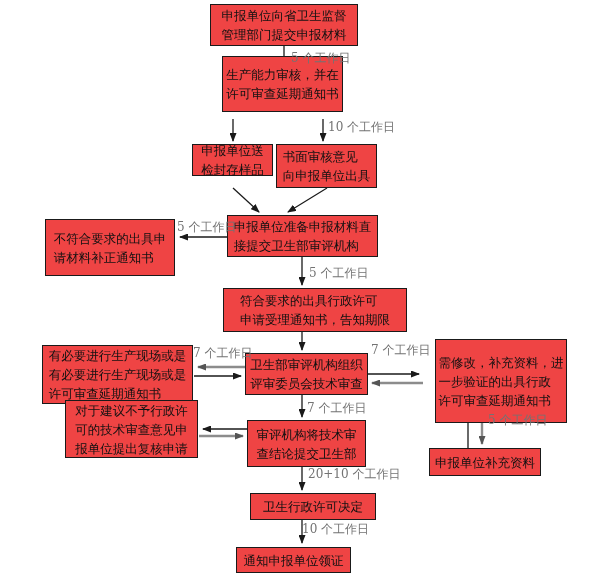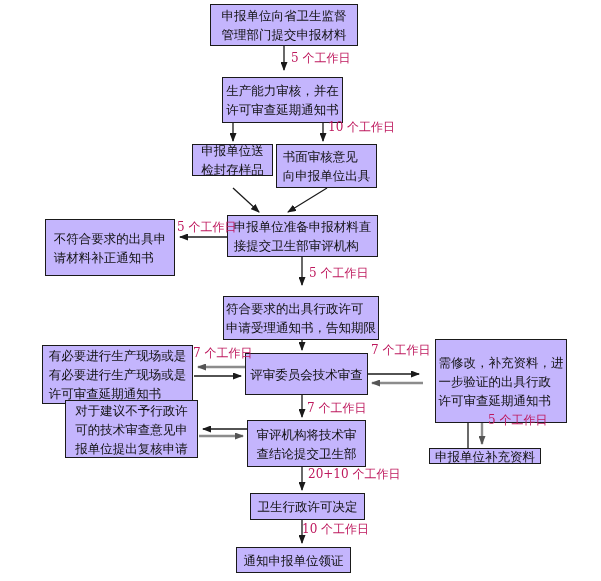--- a/index.html
+++ b/index.html
@@ -3,28 +3,28 @@
 <meta charset="utf-8">
 <style>
   html,body{margin:0;padding:0;background:#fff;}
   .stage{
     position:relative;width:601px;height:581px;background:#ffffff;
     font-family:"DejaVu Serif","Liberation Serif",serif;
     overflow:hidden;color:#111;
   }
   svg.connectors{position:absolute;left:0;top:0;width:601px;height:581px;}
   .box{
-    position:absolute;border:1.5px solid #1a1a1a;background:#c4b5fd;
+    position:absolute;border:1.5px solid #1a1a1a;background:#ef4444;
     display:flex;align-items:center;justify-content:center;
     box-sizing:border-box;
   }
   .box .tx{text-align:left;font-size:12.5px;line-height:19px;color:#111;}
   .box .tx span{display:block;white-space:nowrap;}
   .lbl{
-    position:absolute;font-size:12px;line-height:13px;color:#be185d;
+    position:absolute;font-size:12px;line-height:13px;color:#737373;
     white-space:nowrap;
   }
 </style>
 </head>
 <body>
 
 <div class="stage">
 
   <svg class="connectors" viewBox="0 0 601 581" xmlns="http://www.w3.org/2000/svg">
     <defs>
@@ -60,21 +60,21 @@
     </g>
   </svg>
 
   <div class="box" style="left:210px;top:4px;width:148px;height:42px">
     <div class="tx">
       <span>申报单位向省卫生监督</span>
       <span>管理部门提交申报材料</span>
     </div>
   </div>
 
-  <div class="box" style="left:222px;top:77px;width:121px;height:46px">
+  <div class="box" style="left:222px;top:56px;width:121px;height:56px">
     <div class="tx">
       <span>生产能力审核，并在</span>
       <span>许可审查延期通知书</span>
     </div>
   </div>
 
   <div class="box" style="left:192px;top:144px;width:81px;height:32px">
     <div class="tx">
       <span>申报单位送</span>
       <span>检封存样品</span>
@@ -95,37 +95,38 @@
     </div>
   </div>
 
   <div class="box" style="left:45px;top:219px;width:130px;height:57px">
     <div class="tx">
       <span>不符合要求的出具申</span>
       <span>请材料补正通知书</span>
     </div>
   </div>
 
-  <div class="box" style="left:223px;top:296px;width:156px;height:44px">
+  <div class="box" style="left:223px;top:288px;width:184px;height:44px">
     <div class="tx">
       <span>符合要求的出具行政许可</span>
       <span>申请受理通知书，告知期限</span>
     </div>
   </div>
 
   <div class="box" style="left:42px;top:345px;width:151px;height:59px">
     <div class="tx">
       <span>有必要进行生产现场或是</span>
       <span>有必要进行生产现场或是</span>
       <span>许可审查延期通知书</span>
     </div>
   </div>
 
   <div class="box" style="left:245px;top:353px;width:123px;height:42px">
     <div class="tx">
+      <span>卫生部审评机构组织</span>
       <span>评审委员会技术审查</span>
     </div>
   </div>
 
   <div class="box" style="left:435px;top:339px;width:132px;height:84px">
     <div class="tx">
       <span>需修改，补充资料，进</span>
       <span>一步验证的出具行政</span>
       <span>许可审查延期通知书</span>
     </div>
@@ -139,27 +140,27 @@
     </div>
   </div>
 
   <div class="box" style="left:247px;top:420px;width:119px;height:47px">
     <div class="tx">
       <span>审评机构将技术审</span>
       <span>查结论提交卫生部</span>
     </div>
   </div>
 
-  <div class="box" style="left:429px;top:448px;width:112px;height:16px">
+  <div class="box" style="left:429px;top:448px;width:112px;height:28px">
     <div class="tx">
       <span>申报单位补充资料</span>
     </div>
   </div>
 
-  <div class="box" style="left:250px;top:493px;width:115px;height:27px">
+  <div class="box" style="left:250px;top:493px;width:126px;height:27px">
     <div class="tx">
       <span>卫生行政许可决定</span>
     </div>
   </div>
 
   <div class="box" style="left:236px;top:547px;width:115px;height:26px">
     <div class="tx">
       <span>通知申报单位领证</span>
     </div>
   </div>

